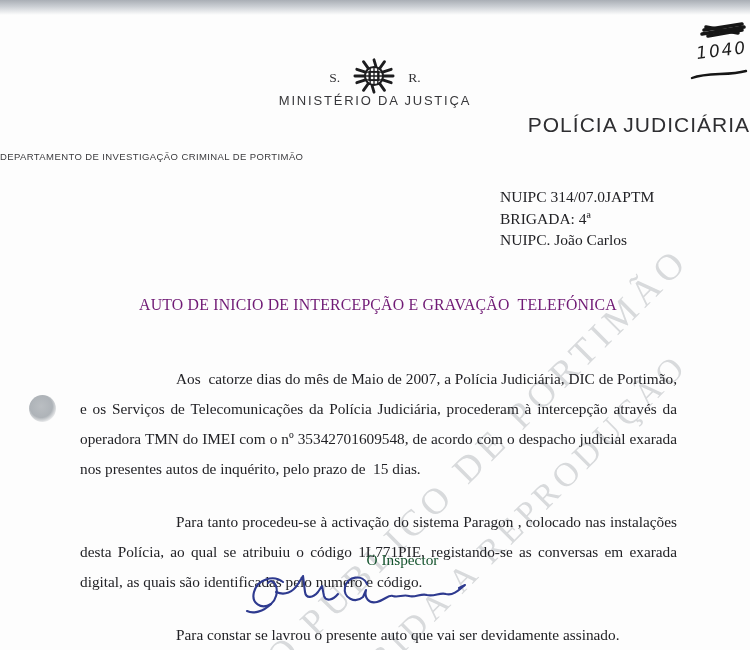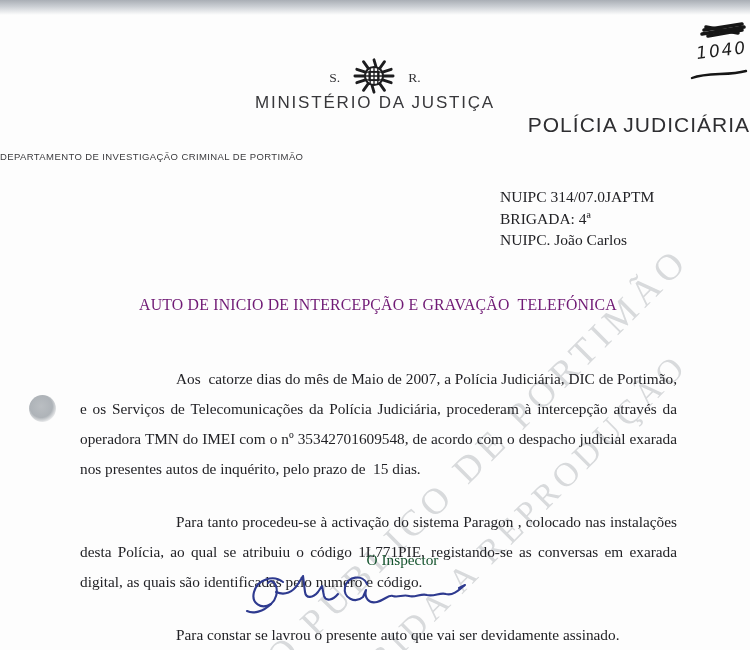--- a/index.html
+++ b/index.html
@@ -17,21 +17,21 @@
   .watermark{position:absolute;transform-origin:0 0;transform:rotate(-45deg);
     white-space:nowrap;font-family:"Liberation Serif",serif;
     color:rgba(144,149,156,0.34);pointer-events:none;}
   .wm1{left:87px;top:818px;font-size:37px;letter-spacing:6px;}
   .wm2{left:292px;top:722px;font-size:34px;letter-spacing:5px;}
   
   .crest-row{position:absolute;top:56px;left:0;width:750px;display:flex;
     justify-content:center;align-items:center;gap:13px;}
   .crest-row .initial{font-size:13.5px;color:#333336;}
   .ministry{position:absolute;top:93px;left:0;width:750px;text-align:center;
-    font-family:"Liberation Sans",sans-serif;font-size:17px;letter-spacing:1.8px;color:#38383b;}
+    font-family:"Liberation Sans",sans-serif;font-size:13px;letter-spacing:1.8px;color:#38383b;}
   .org{position:absolute;top:113px;left:0;width:750px;text-align:right;
     font-family:"Liberation Sans",sans-serif;font-size:21px;letter-spacing:1px;color:#2e2e31;}
   .dept{position:absolute;top:151px;left:0;width:750px;text-align:left;
     font-family:"Liberation Sans",sans-serif;font-size:9.5px;letter-spacing:0.4px;color:#3a3a3d;}
   
   .ref-block{position:absolute;left:500px;top:186px;font-size:15.5px;line-height:21.5px;color:#222226;}
   
   .doc-title{position:absolute;left:78px;top:296px;width:600px;text-align:center;
     font-size:15.8px;letter-spacing:0.2px;white-space:pre-wrap;color:#701a75;}
   

